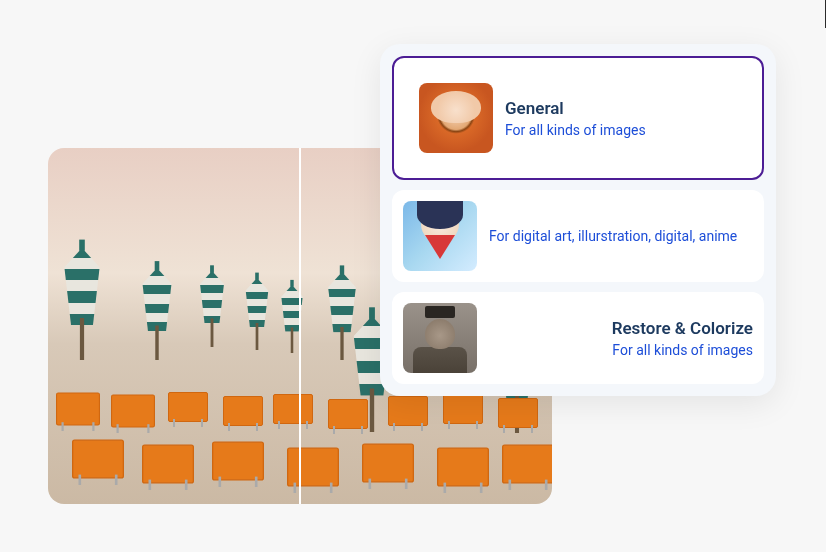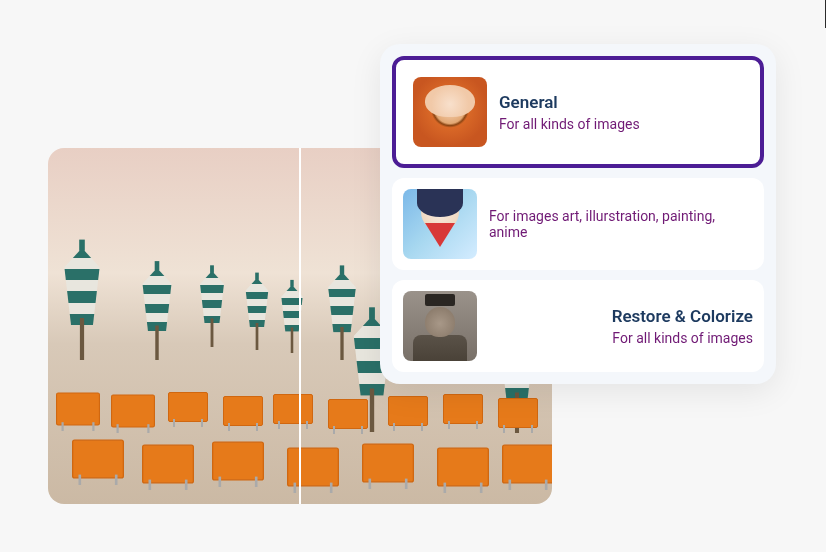--- a/index.html
+++ b/index.html
@@ -108,22 +108,22 @@
       align-items: center;
       padding: 11px;
       border-radius: 12px;
       margin-bottom: 10px;
       cursor: pointer;
       background: #fff;
     }
     .option-card:last-child { margin-bottom: 0; text-align: right; }
 
     .option-card.selected {
-      border: 4px solid #4c1d95;
-      padding: 17px;
+      border: 2px solid #4c1d95;
+      padding: 25px;
       background: #fff;
     }
 
     .option-thumb {
       width: 74px;
       height: 70px;
       border-radius: 8px;
       margin-right: 12px;
       flex-shrink: 0;
       position: relative;
@@ -216,21 +216,21 @@
     .option-text {
       flex: 1;
     }
     .option-title {
       color: #1d3a5f;
       font-size: 17px;
       font-weight: 600;
       margin-bottom: 4px;
     }
     .option-desc {
-      color: #701a75;
+      color: #1d4ed8;
       font-size: 14px;
     }
 
     
     .edge-line {
       position: absolute;
       right: 0;
       top: 0;
       width: 1.5px;
       height: 28px;
@@ -334,21 +334,21 @@
       <div class="option-title">General</div>
       <div class="option-desc">For all kinds of images</div>
     </div>
   </div>
 
   <div class="option-card">
     <div class="option-thumb thumb-art">
       <div class="thumb-art-scarf"></div>
     </div>
     <div class="option-text">
-      <div class="option-desc">For images art, illurstration, painting, anime</div>
+      <div class="option-desc">For digital art, illurstration, digital, anime</div>
     </div>
   </div>
 
   <div class="option-card">
     <div class="option-thumb thumb-restore">
       <div class="thumb-restore-body"></div>
     </div>
     <div class="option-text">
       <div class="option-title">Restore &amp; Colorize</div>
       <div class="option-desc">For all kinds of images</div>

